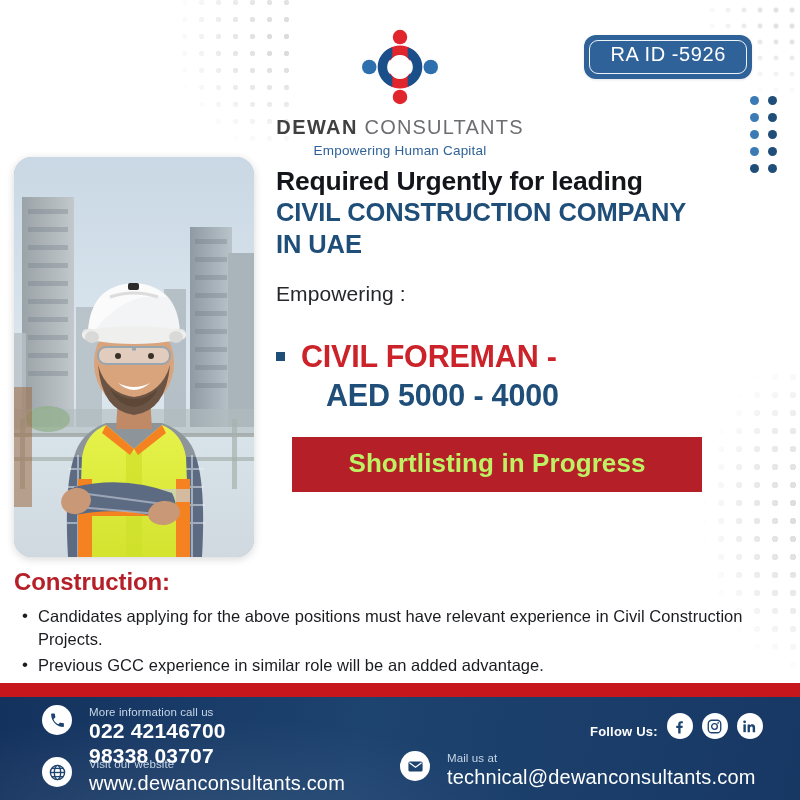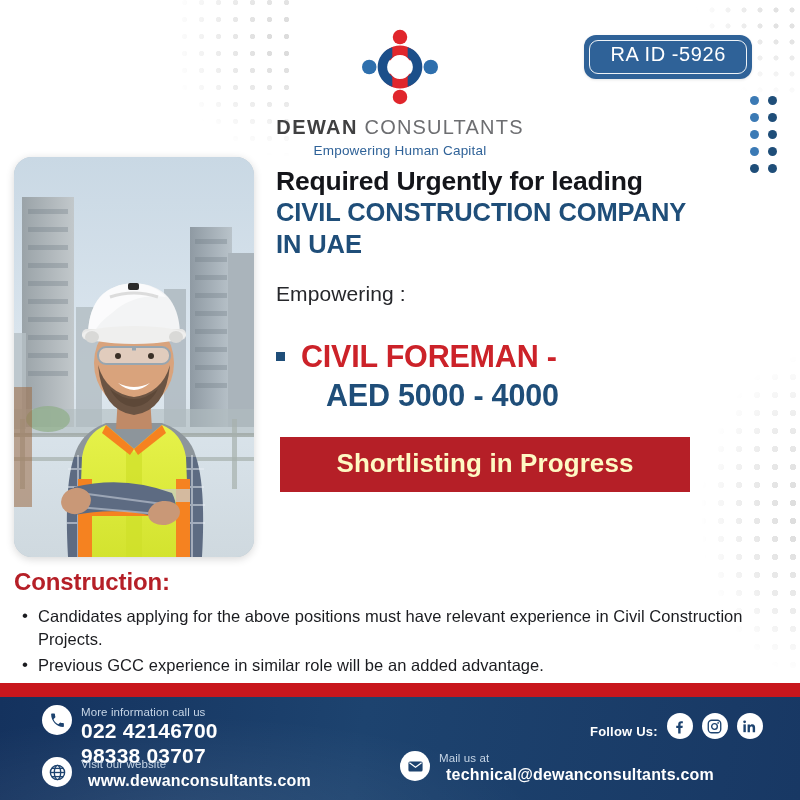--- a/index.html
+++ b/index.html
@@ -183,23 +183,23 @@
   .position-salary {
     font-size: 30.5px;
     font-weight: 700;
     color: #1f4e79;
     line-height: 1.28;
     letter-spacing: -0.2px;
     margin-left: 25px;
   }
   .status-banner {
     margin-top: 22px;
-    margin-left: 4px;
+    margin-left: 16px;
     background: #b51f27;
-    color: #fef9c3;
+    color: #bef264;
     font-size: 26px;
     font-weight: 700;
     text-align: center;
     padding: 11px 10px 13px;
     width: 410px;
     box-sizing: border-box;
     letter-spacing: 0.1px;
   }
 
   
@@ -265,42 +265,41 @@
     display: flex;
     align-items: center;
     justify-content: center;
     flex: 0 0 auto;
   }
   .f-icon svg { display: block; }
   .f-row {
     position: absolute;
     display: flex;
     align-items: center;
-    gap: 9px;
+    gap: 17px;
   }
   .f-small {
     color: #c6d5e6;
     font-size: 11.5px;
     letter-spacing: 0.1px;
     line-height: 1.25;
   }
   .f-big {
     color: #ffffff;
     font-size: 21px;
     font-weight: 700;
     letter-spacing: 0.2px;
     line-height: 1.18;
   }
   .f-big-sm {
     color: #ffffff;
-    font-size: 16px;
-    font-weight: 700;
+    font-size: 20px;
+    font-weight: 400;
     letter-spacing: 0.2px;
     line-height: 1.2;
-    margin-left: 7px;
   }
   .f-phone { top: 8px; left: 42px; align-items: flex-start; }
   .f-web   { top: 60px; left: 42px; align-items: flex-start; }
   .f-mail  { top: 54px; left: 400px; align-items: flex-start; }
   .f-social{ top: 16px; left: 590px; align-items: flex-end; gap: 9px; }
   .f-follow-label {
     color: #ffffff;
     font-size: 13px;
     font-weight: 700;
     letter-spacing: 0.2px;

